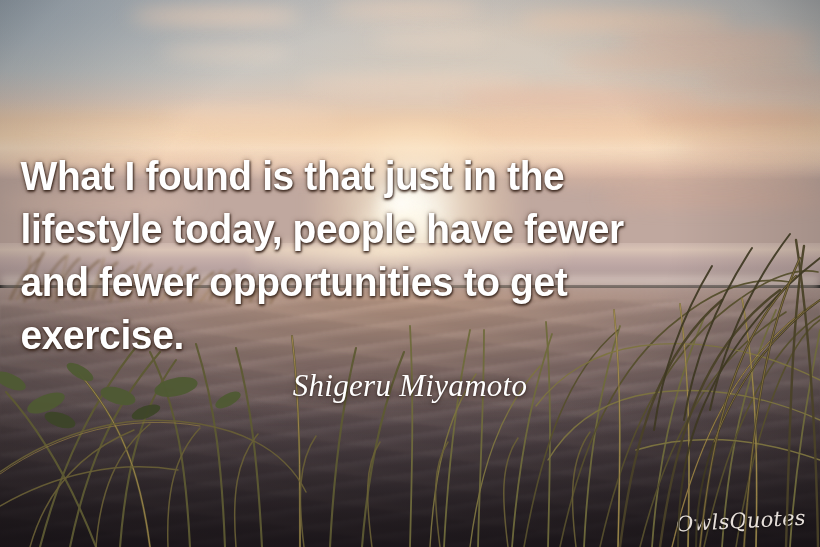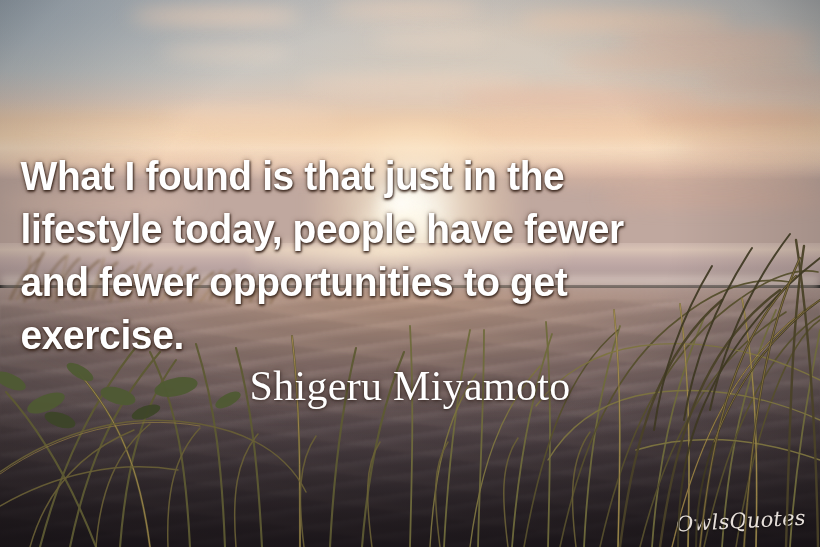--- a/index.html
+++ b/index.html
@@ -184,24 +184,25 @@
   }
   .attribution {
     position: absolute;
     left: 0; right: 0;
     top: 368px;
     text-align: center;
     z-index: 40;
     color: #ffffff;
     font-family: "Liberation Serif", serif;
     font-weight: normal;
-    font-size: 42px;
+    font-size: 31px;
     line-height: 36px;
     letter-spacing: 0.3px;
     text-shadow: 0 1px 3px rgba(40,25,20,0.7), 0 0 7px rgba(40,25,20,0.5);
+    font-style: italic;
   }
   .watermark {
     position: absolute;
     right: 14px;
     bottom: 14px;
     z-index: 45;
     color: #f3ece6;
     font-family: "DejaVu Serif", serif;
     font-style: italic;
     font-size: 21px;

